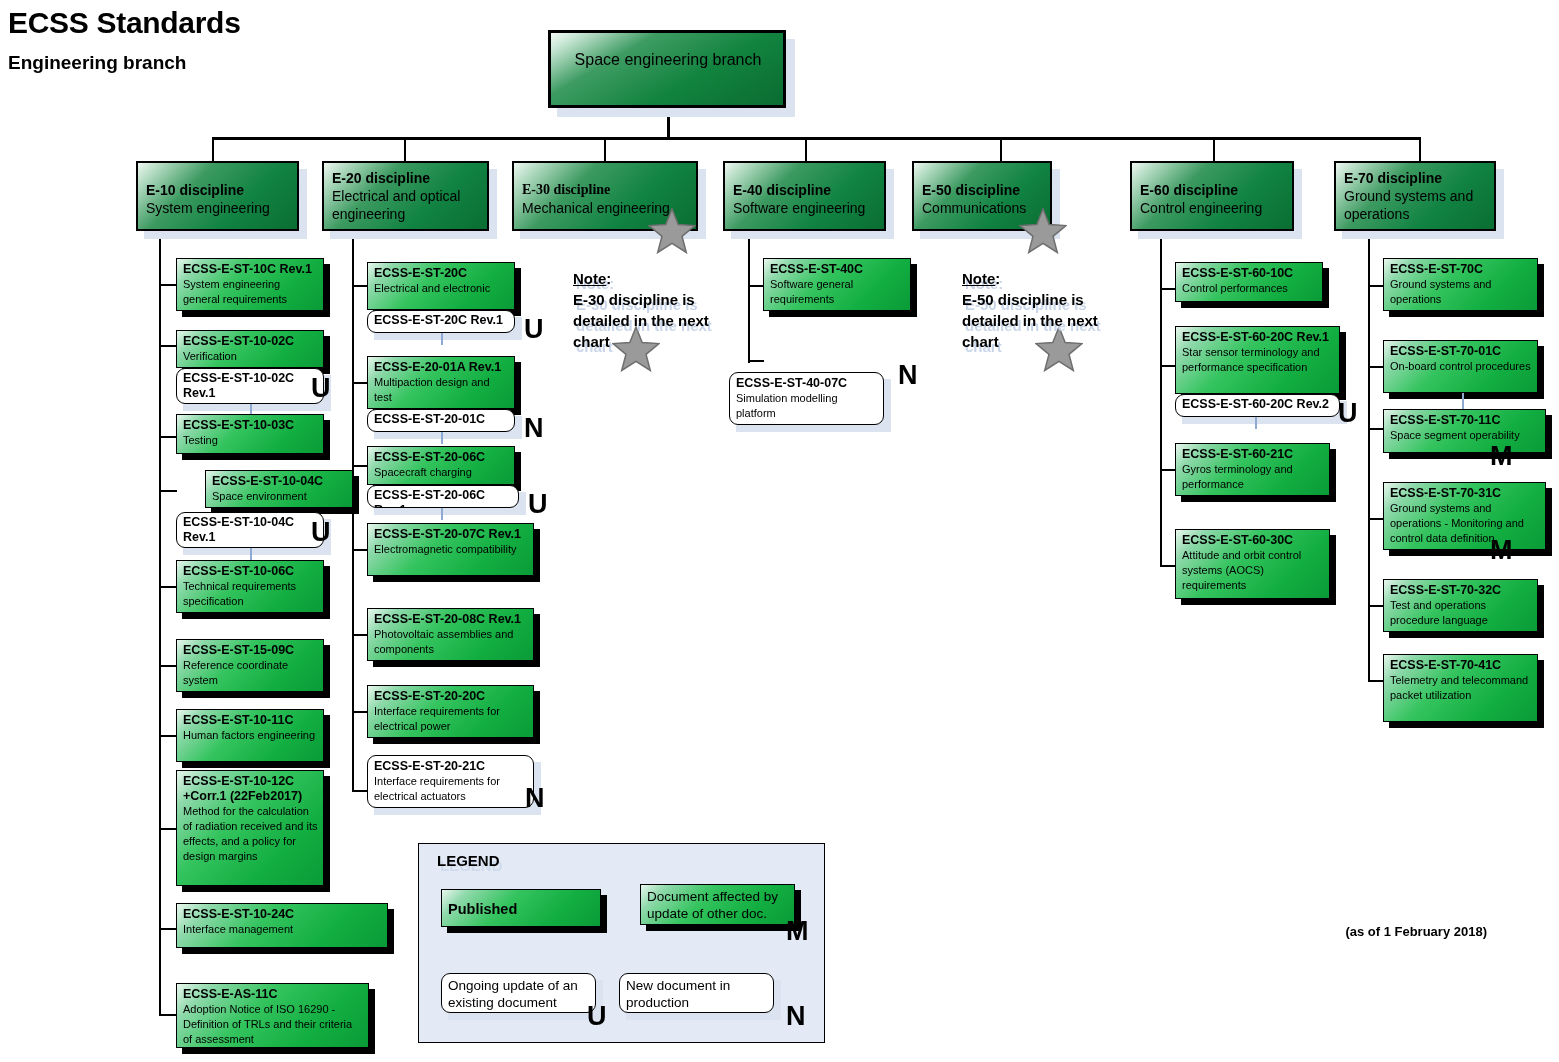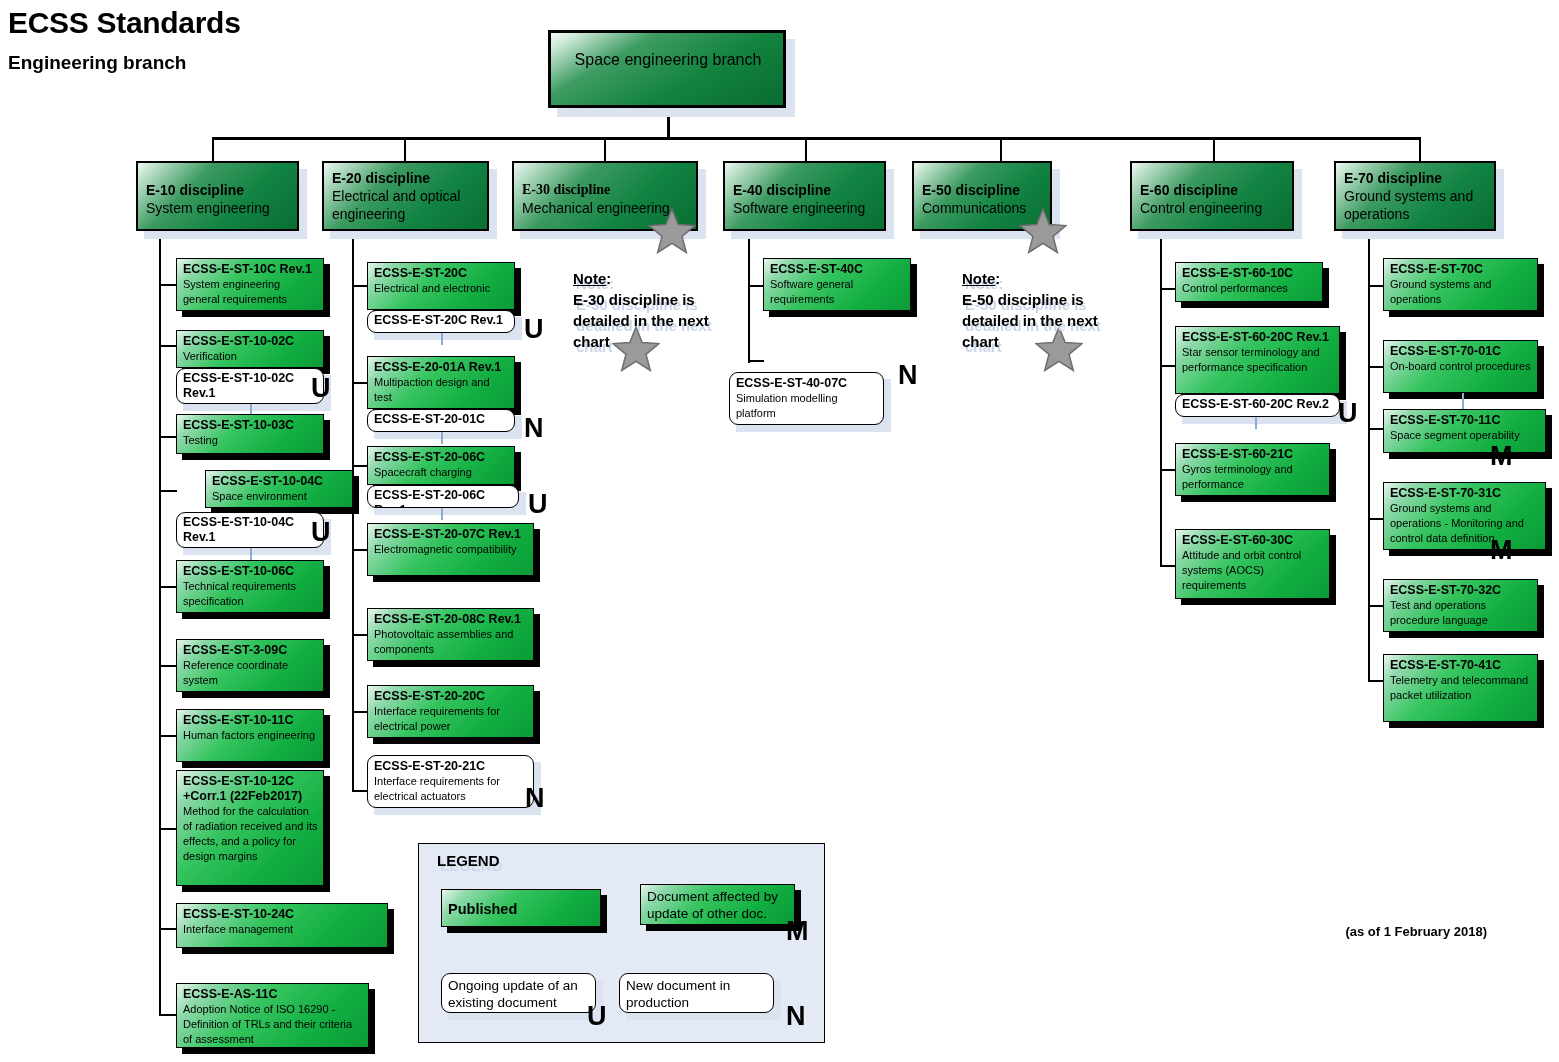--- a/index.html
+++ b/index.html
@@ -305,21 +305,21 @@
     <div class="box green">
       <div class="b-title">ECSS-E-ST-10-06C</div>
       <div class="b-desc">Technical requirements specification</div>
     </div>
   </div>
 
   <div class="ln h thin" style="left:159px; top:665px; width:18px;"></div>
   <div class="boxwrap" style="left:176px; top:639px; width:148px; height:53px;">
     <div class="shadow-dark"></div>
     <div class="box green">
-      <div class="b-title">ECSS-E-ST-3-09C</div>
+      <div class="b-title">ECSS-E-ST-15-09C</div>
       <div class="b-desc">Reference coordinate system</div>
     </div>
   </div>
 
   <div class="ln h thin" style="left:159px; top:735px; width:18px;"></div>
   <div class="boxwrap" style="left:176px; top:709px; width:148px; height:53px;">
     <div class="shadow-dark"></div>
     <div class="box green">
       <div class="b-title">ECSS-E-ST-10-11C</div>
       <div class="b-desc">Human factors engineering</div>

